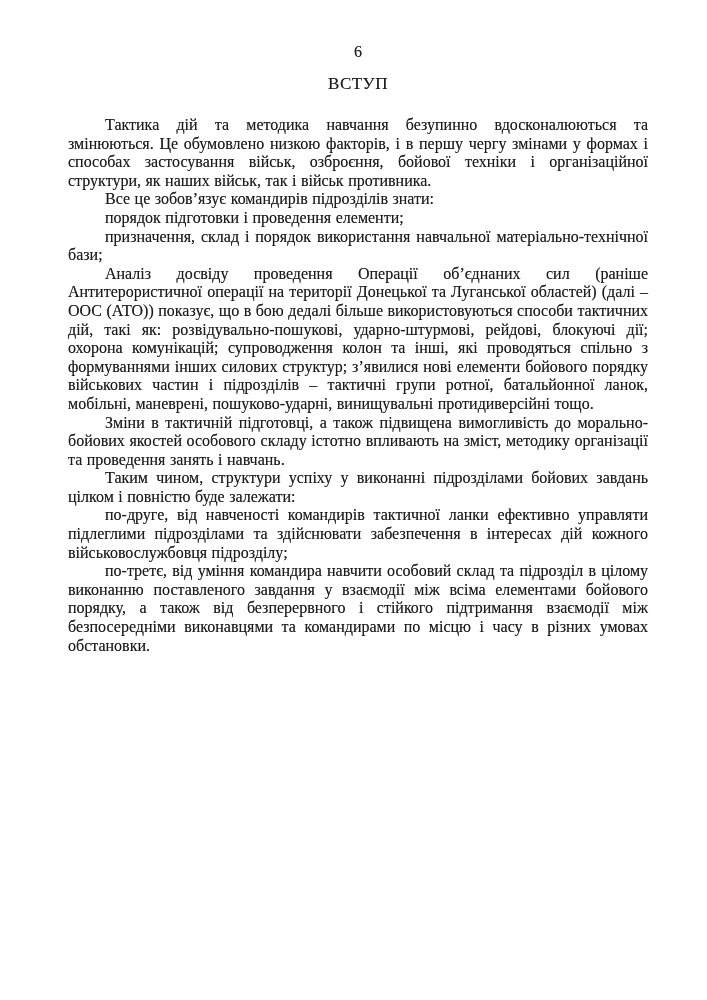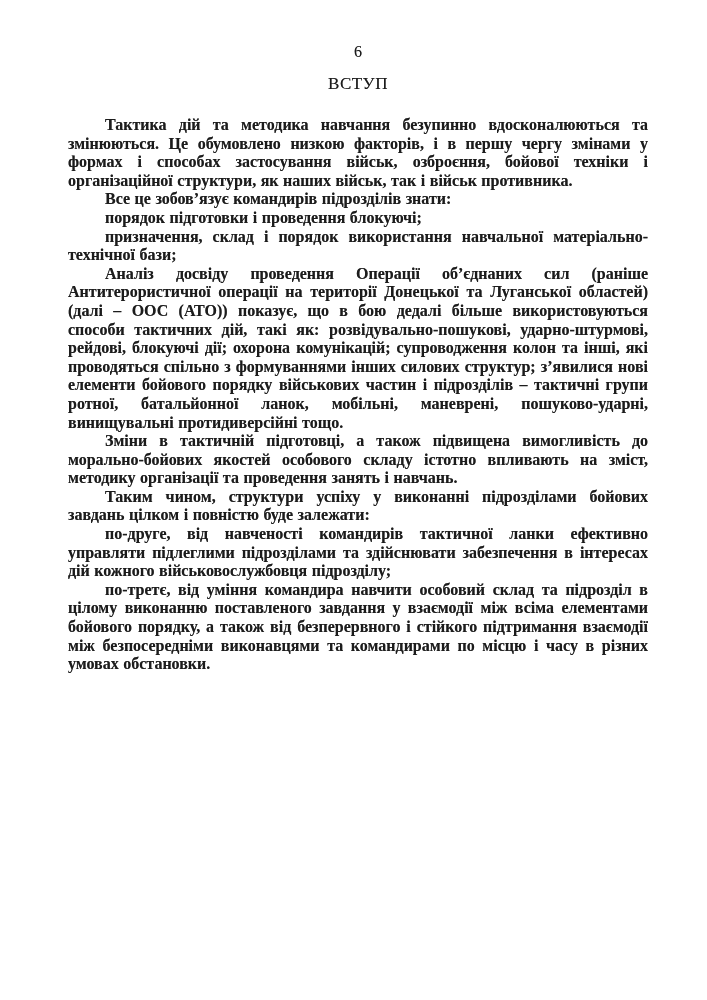--- a/index.html
+++ b/index.html
@@ -36,35 +36,34 @@
     margin-top: 24px;
     font-size: 16px;
     line-height: 18.6px;
     text-align: justify;
   }
   .doc-body p {
     margin: 0;
     padding: 0;
     text-indent: 37px;
     word-spacing: 0.5px;
-    font-weight: bold;
   }
 </style>
 </head>
 <body>
 
 <div class="page">
   <div class="page-number">6</div>
 
   <h1 class="doc-title">ВСТУП</h1>
 
   <div class="doc-body">
     <p>Тактика дій та методика навчання безупинно вдосконалюються та змінюються. Це обумовлено низкою факторів, і в першу чергу змінами у формах і способах застосування військ, озброєння, бойової техніки і організаційної структури, як наших військ, так і військ противника.</p>
     <p>Все це зобов’язує командирів підрозділів знати:</p>
-    <p>порядок підготовки і проведення блокуючі;</p>
+    <p>порядок підготовки і проведення елементи;</p>
     <p>призначення, склад і порядок використання навчальної матеріально-технічної бази;</p>
     <p>Аналіз досвіду проведення Операції об’єднаних сил (раніше Антитерористичної операції на території Донецької та Луганської областей) (далі – ООС (АТО)) показує, що в бою дедалі більше використовуються способи тактичних дій, такі як: розвідувально-пошукові, ударно-штурмові, рейдові, блокуючі дії; охорона комунікацій; супроводження колон та інші, які проводяться спільно з формуваннями інших силових структур; з’явилися нові елементи бойового порядку військових частин і підрозділів – тактичні групи ротної, батальйонної ланок, мобільні, маневрені, пошуково-ударні, винищувальні протидиверсійні тощо.</p>
     <p>Зміни в тактичній підготовці, а також підвищена вимогливість до морально-бойових якостей особового складу істотно впливають на зміст, методику організації та проведення занять і навчань.</p>
     <p>Таким чином, структури успіху у виконанні підрозділами бойових завдань цілком і повністю буде залежати:</p>
     <p>по-друге, від навченості командирів тактичної ланки ефективно управляти підлеглими підрозділами та здійснювати забезпечення в інтересах дій кожного військовослужбовця підрозділу;</p>
     <p>по-третє, від уміння командира навчити особовий склад та підрозділ в цілому виконанню поставленого завдання у взаємодії між всіма елементами бойового порядку, а також від безперервного і стійкого підтримання взаємодії між безпосередніми виконавцями та командирами по місцю і часу в різних умовах обстановки.</p>
   </div>
 </div>
 
 </body></html>

